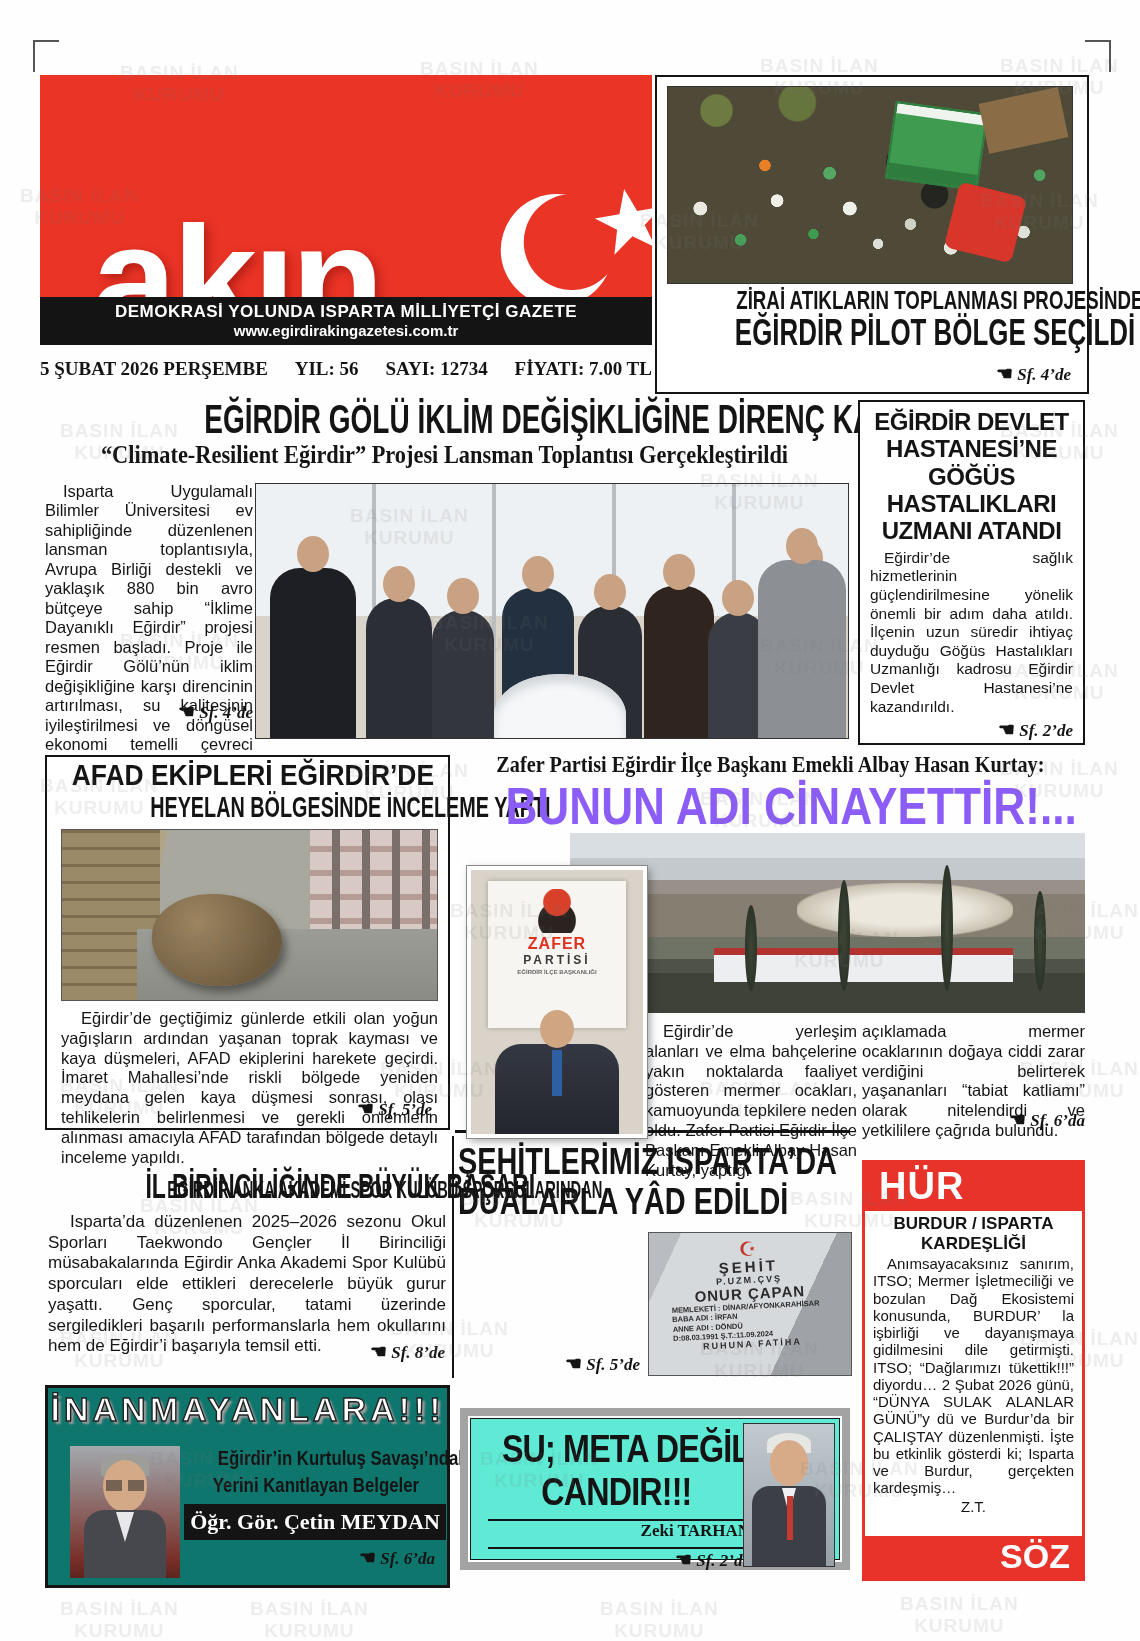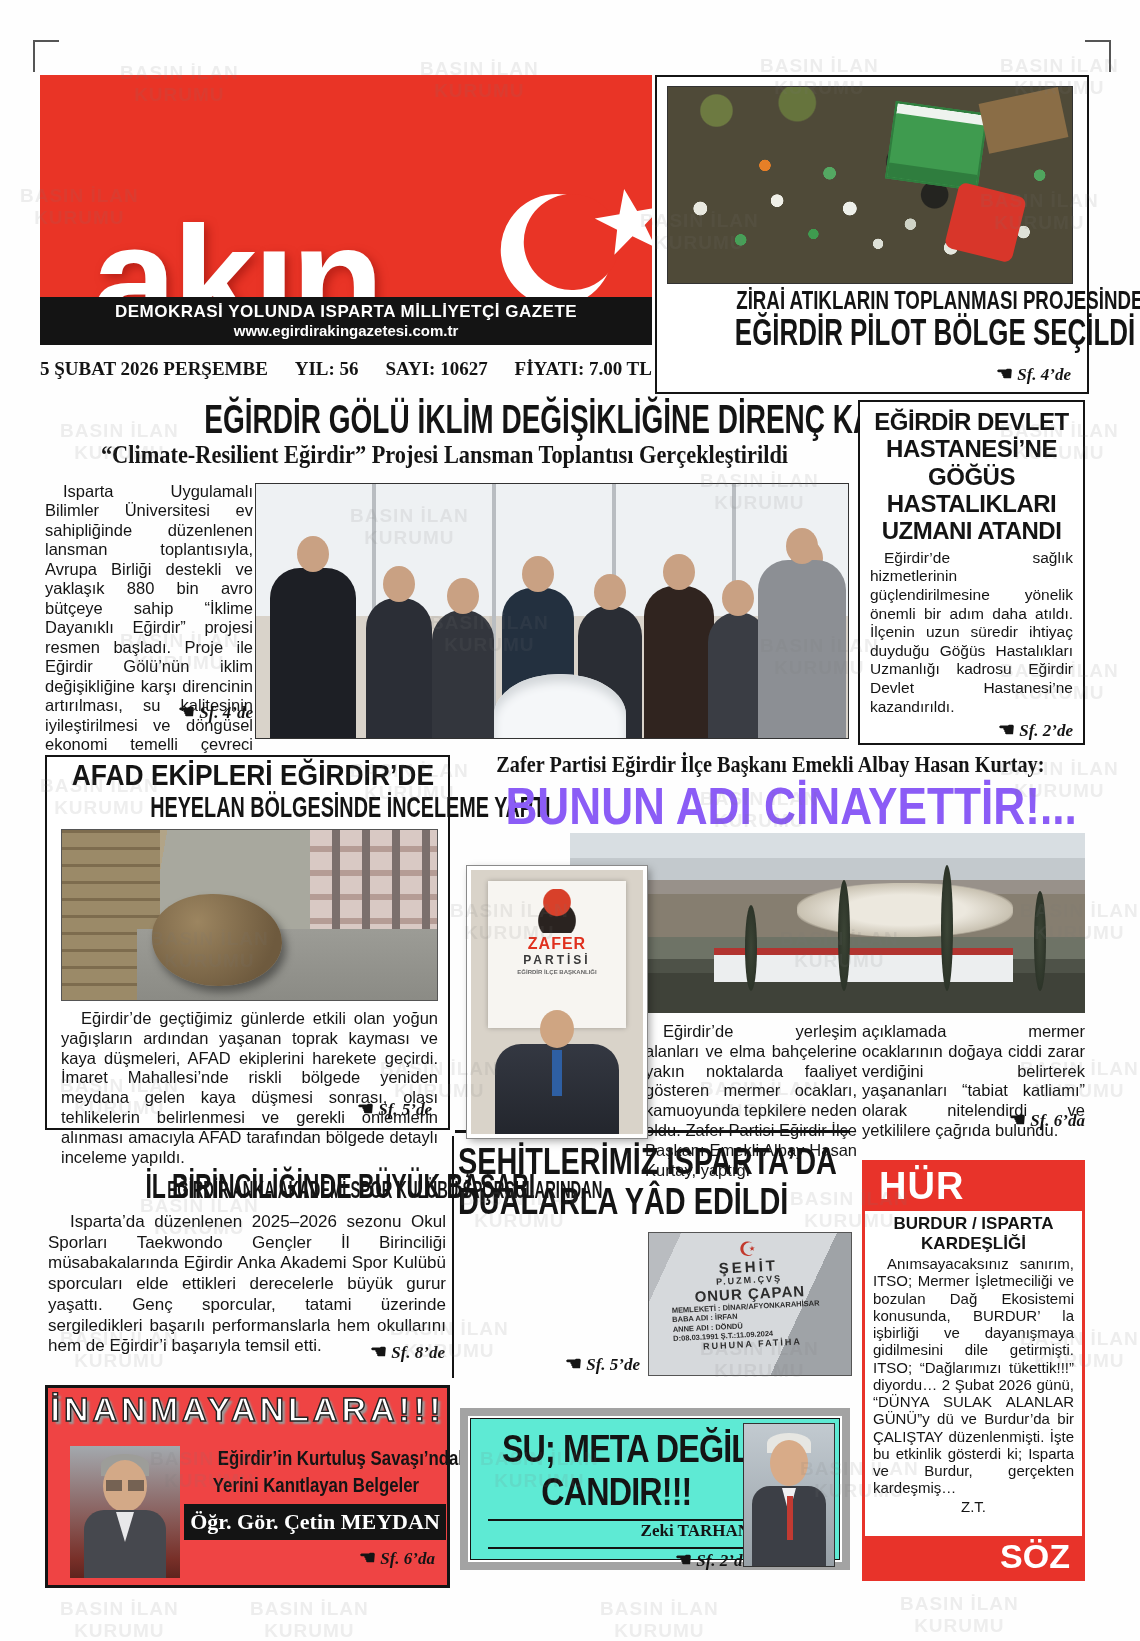--- a/index.html
+++ b/index.html
@@ -164,21 +164,21 @@
            box-sizing:border-box;overflow:hidden;}
   .hur-head{height:48px;background:#e8332a;color:#fff;font-size:38px;font-weight:bold;
             line-height:46px;padding-left:14px;letter-spacing:1px;}
   .hur-title{text-align:center;font-weight:bold;font-size:17px;line-height:1.15;margin-top:3px;}
   .hur-b{padding:2px 8px 0 8px;font-size:15px;line-height:1.15;}
   .hur-b p{margin:0;text-indent:14px;}
   .hur-sig{text-align:center;font-size:15px;margin-top:1px;}
   .hur-foot{position:absolute;bottom:0;left:0;width:100%;height:42px;background:#e8332a;color:#fff;
             font-size:34px;font-weight:bold;text-align:right;line-height:40px;padding-right:12px;box-sizing:border-box;}
   
-  .box-inan{left:45px;top:1385px;width:405px;height:203px;border:3px solid #141414;background:#ef4444;box-sizing:border-box;}
+  .box-inan{left:45px;top:1385px;width:405px;height:203px;border:3px solid #141414;background:#0f766e;box-sizing:border-box;}
   .inan-title{position:absolute;left:0;top:2px;width:100%;text-align:center;font-size:34px;font-weight:bold;
               letter-spacing:4px;color:#fff;-webkit-text-stroke:1.4px #222;
               text-shadow:3px 3px 2px #9a9a9a;}
   .ph-cetin{position:absolute;left:22px;top:58px;width:110px;height:132px;overflow:hidden;
             background:linear-gradient(#a3a9ae,#782f28 86%,#5e241e 100%);}
   .c-head{position:absolute;left:33px;top:14px;width:44px;height:52px;border-radius:50%;background:#d3a987;}
   .c-hair{position:absolute;left:31px;top:8px;width:48px;height:22px;border-radius:50% 50% 0 0;background:#9d9d99;}
   .c-glass{position:absolute;left:36px;top:34px;width:38px;height:11px;
            border-left:16px solid rgba(40,40,40,.55);border-right:16px solid rgba(40,40,40,.55);box-sizing:border-box;}
   .c-body{position:absolute;left:14px;top:64px;width:82px;height:70px;border-radius:20px 20px 0 0;background:#46484e;}
@@ -221,21 +221,21 @@
       </g>
     </svg>
   </div>
   <div class="abs mast-band">
     <div class="mast-slogan">DEMOKRASİ YOLUNDA ISPARTA MİLLİYETÇİ GAZETE</div>
     <div class="mast-site">www.egirdirakingazetesi.com.tr</div>
   </div>
   <div class="abs dateline">
     <span>5 ŞUBAT 2026 PERŞEMBE</span>
     <span>YIL: 56</span>
-    <span>SAYI: 10627</span>
+    <span>SAYI: 12734</span>
     <span>FİYATI: 7.00 TL</span>
   </div>
 
   <div class="abs box-zirai">
     <div class="abs ph-waste">
       <i class="w-box"></i>
       <i class="w-card"></i>
       <i class="w-red"></i>
     </div>
     <div class="abs zirai-h">

